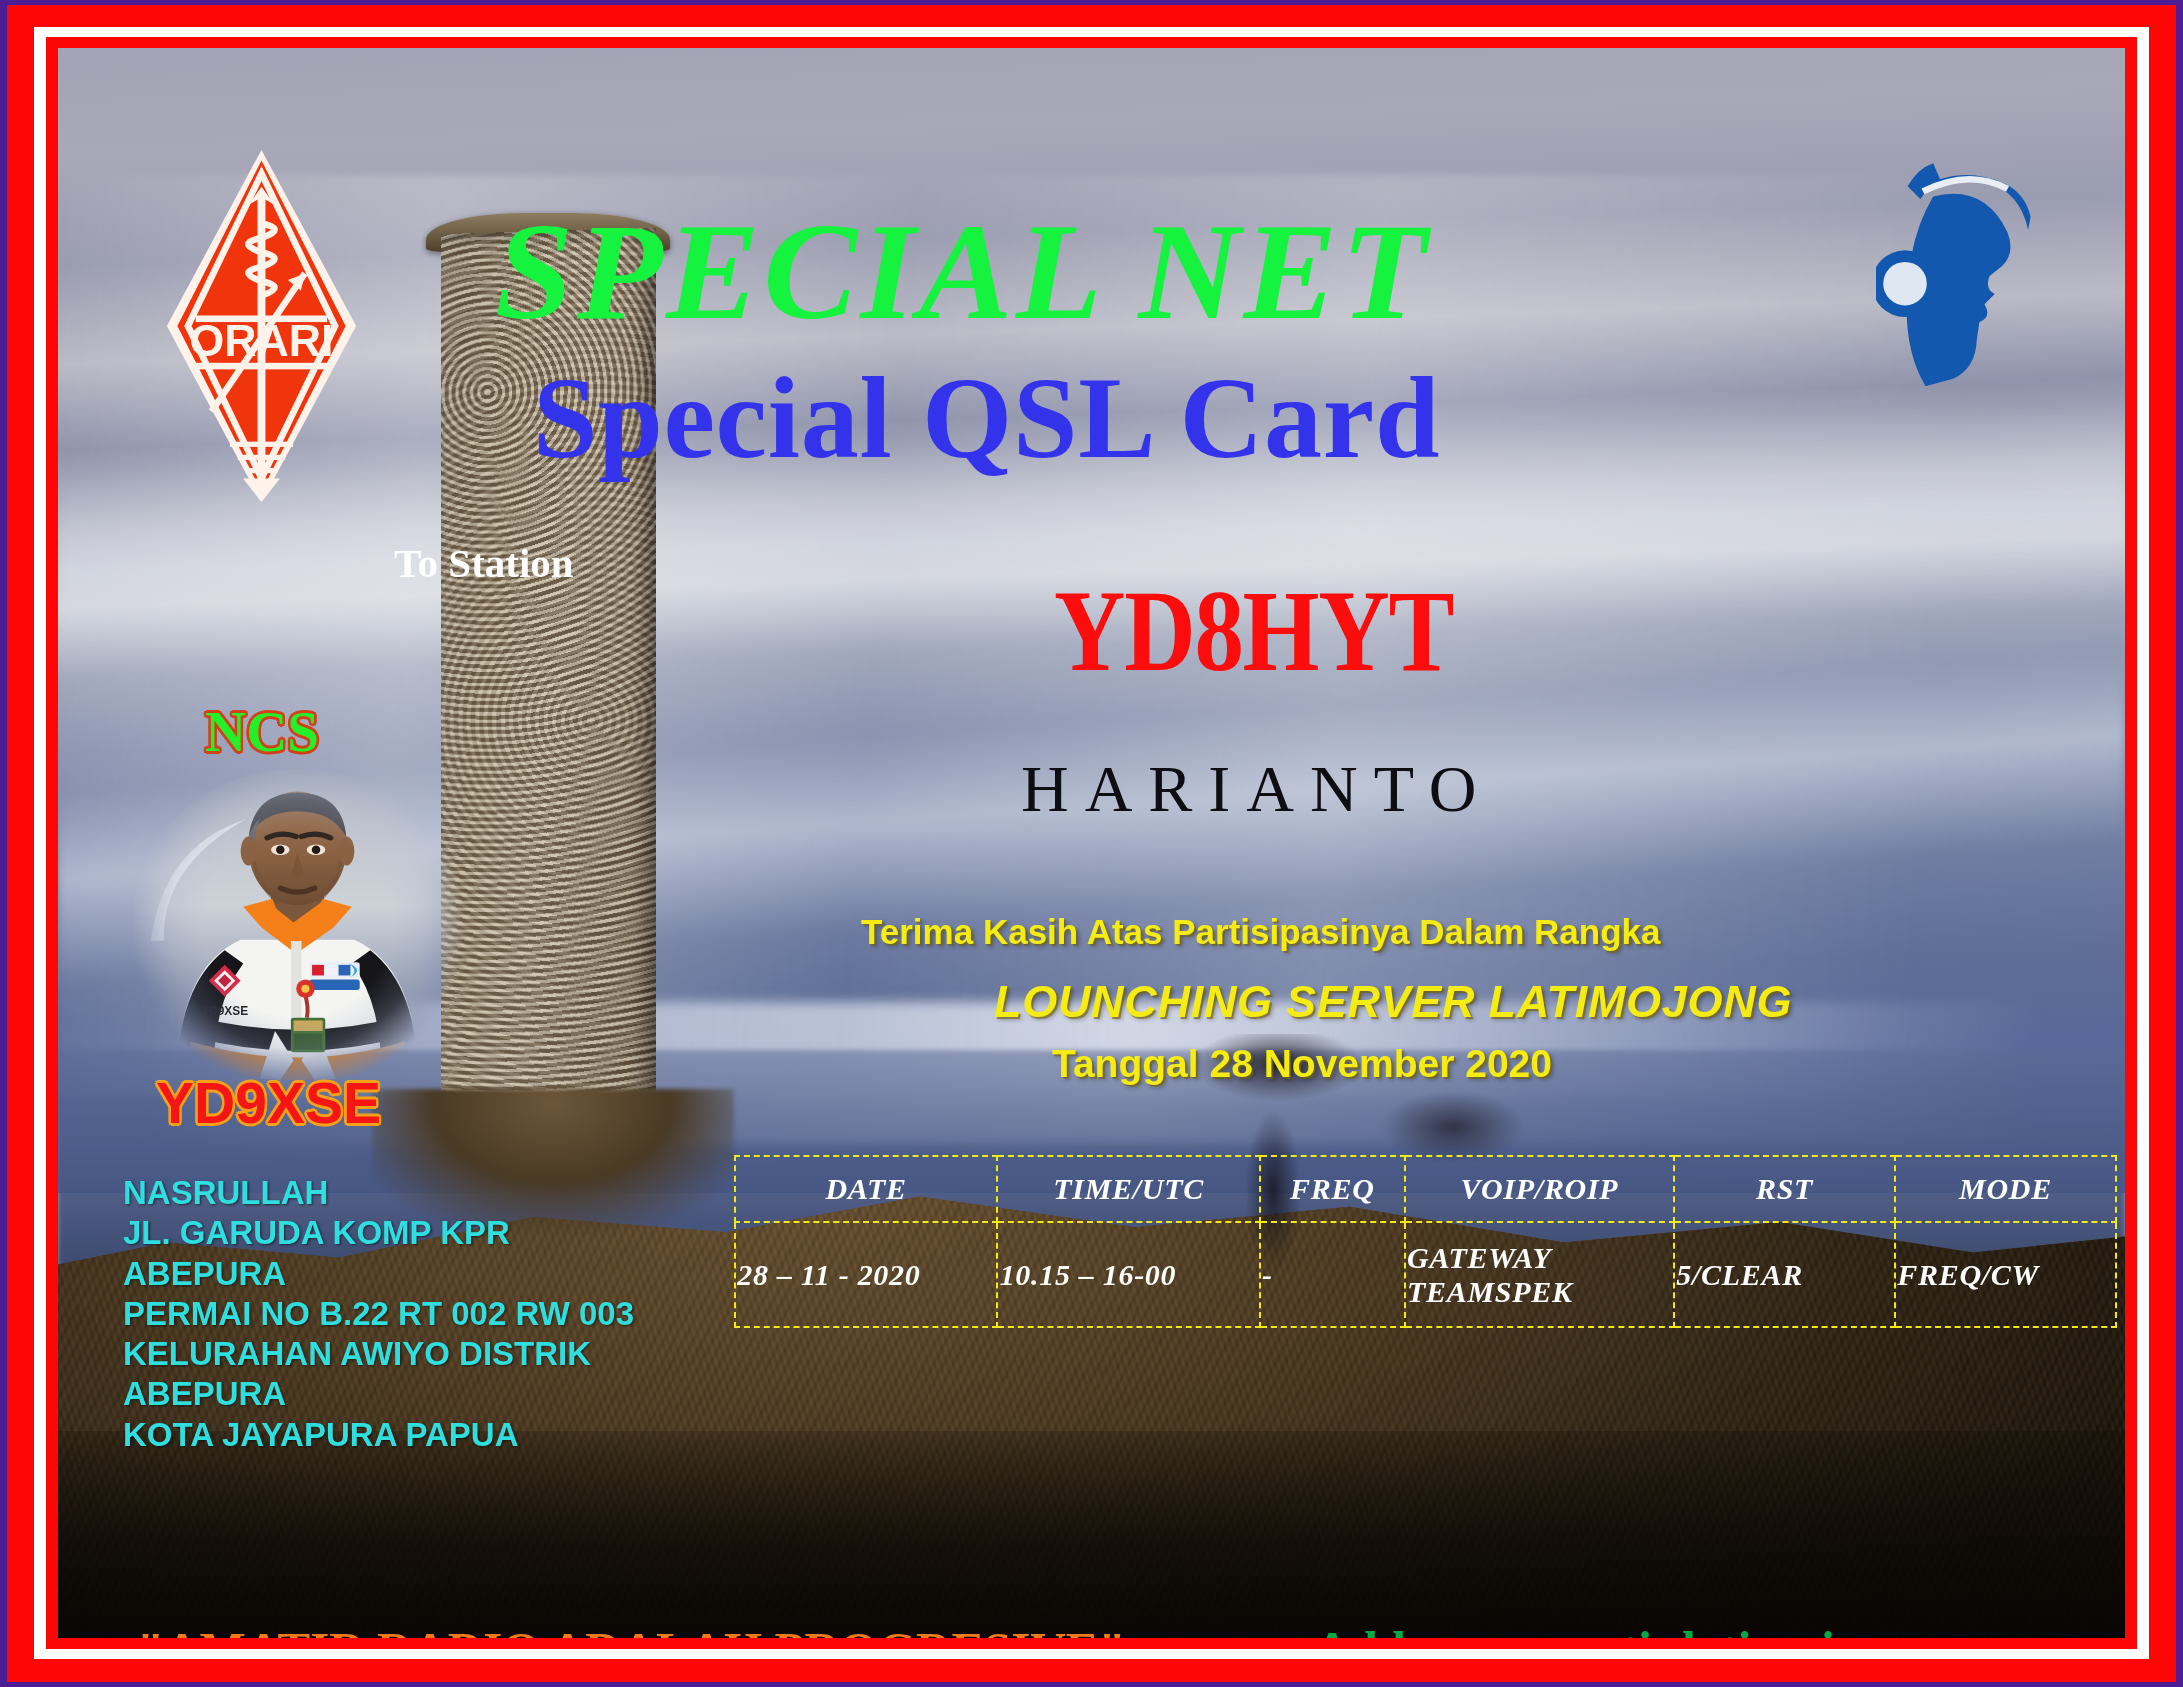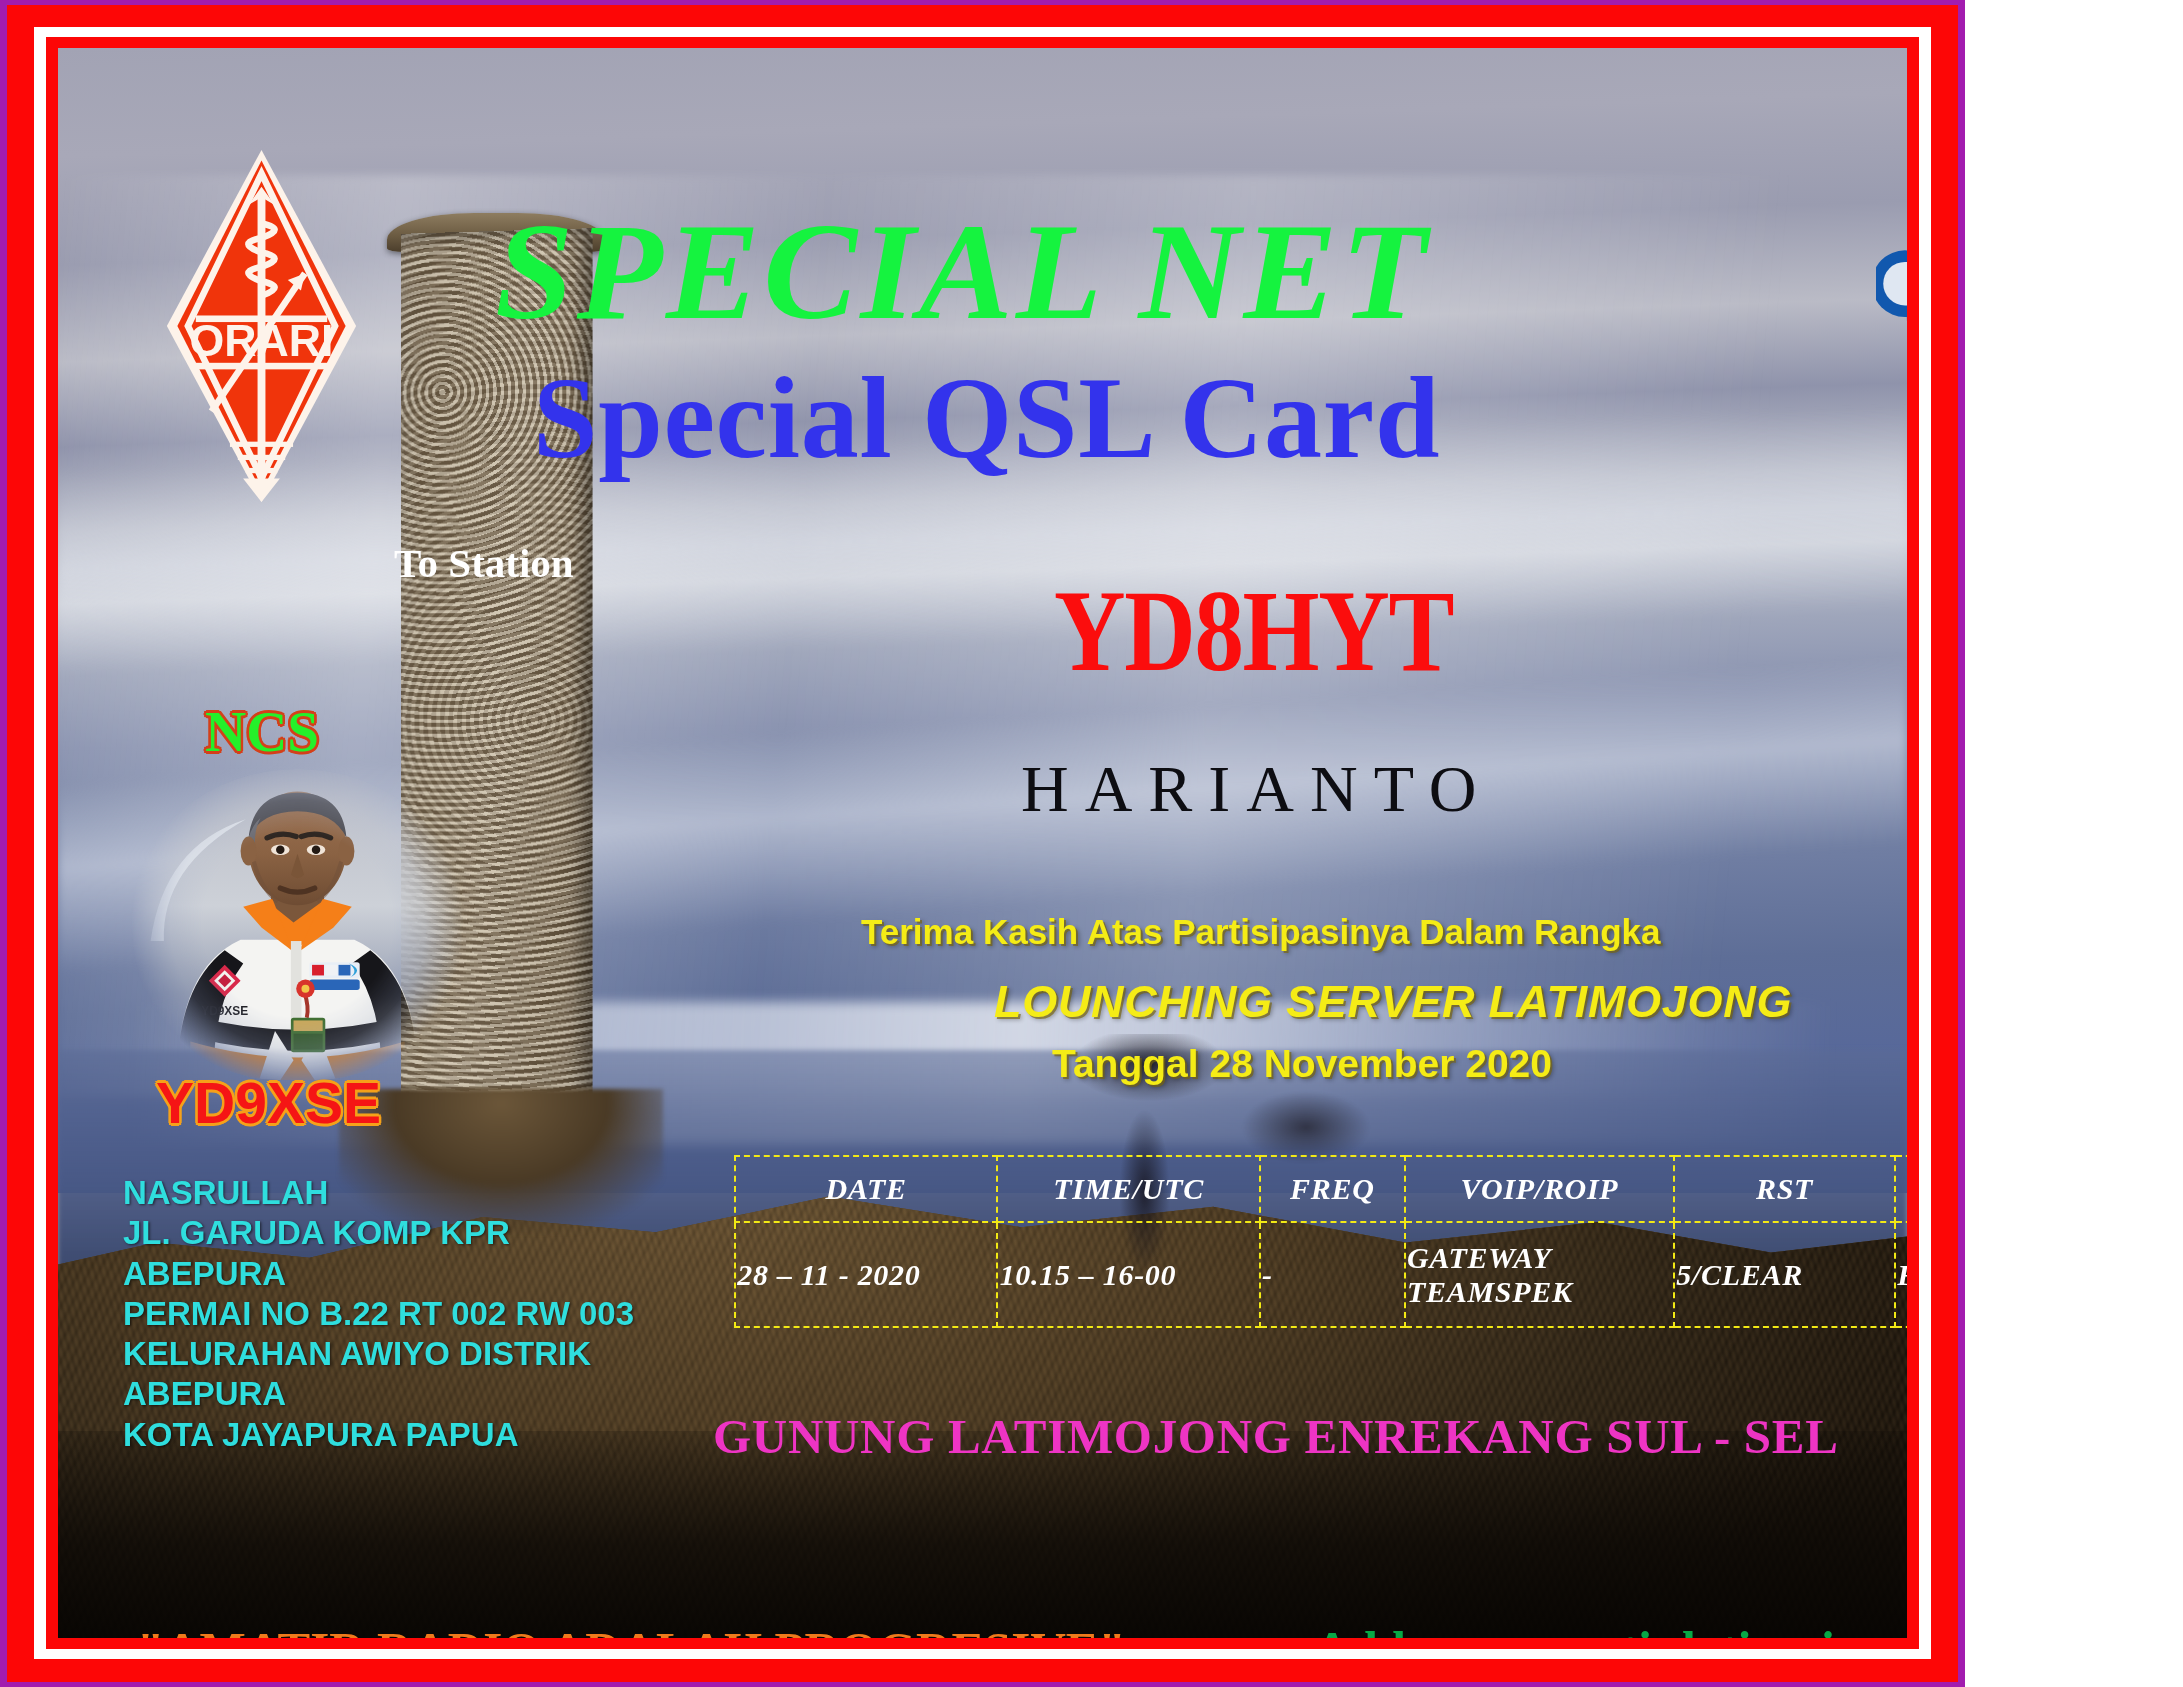--- a/index.html
+++ b/index.html
@@ -7,22 +7,22 @@
   html, body {
     width: 2183px; height: 1687px;
     background: #ffffff;
     font-family: "Liberation Serif", serif;
     overflow: hidden;
   }
 
   
   #card-root {
     position: relative;
-    width: 1965px; height: 1687px;
-    background: #a21caf;
+    width: 2183px; height: 1687px;
+    background: #4c1d95;
   }
   #frame-outer-red {
     position: absolute;
     left: 6.6px; top: 5.3px; right: 6.6px; bottom: 5.3px;
     background: #fd0606;
   }
   #frame-white-gap {
     position: absolute;
     left: 34px; top: 26.5px; right: 34px; bottom: 28px;
     background: #ffffff;
@@ -500,21 +500,20 @@
           <td>
             <span>GATEWAY</span><br>
             <span>TEAMSPEK</span>
           </td>
           <td>5/CLEAR</td>
           <td>FREQ/CW</td>
         </tr>
       </tbody>
     </table>
 
-    <div class="abs" id="location-line">GUNUNG LATIMOJONG ENREKANG SUL - SEL</div>
 
     <div class="abs" id="motto-text">"AMATIR  RADIO ADALAH PROGRESIVE"</div>
 
     <div class="abs" id="footer-address">Address  : amatir.latimojong.com</div>
 
   </div>
 </div>
 
 
 </body></html>

